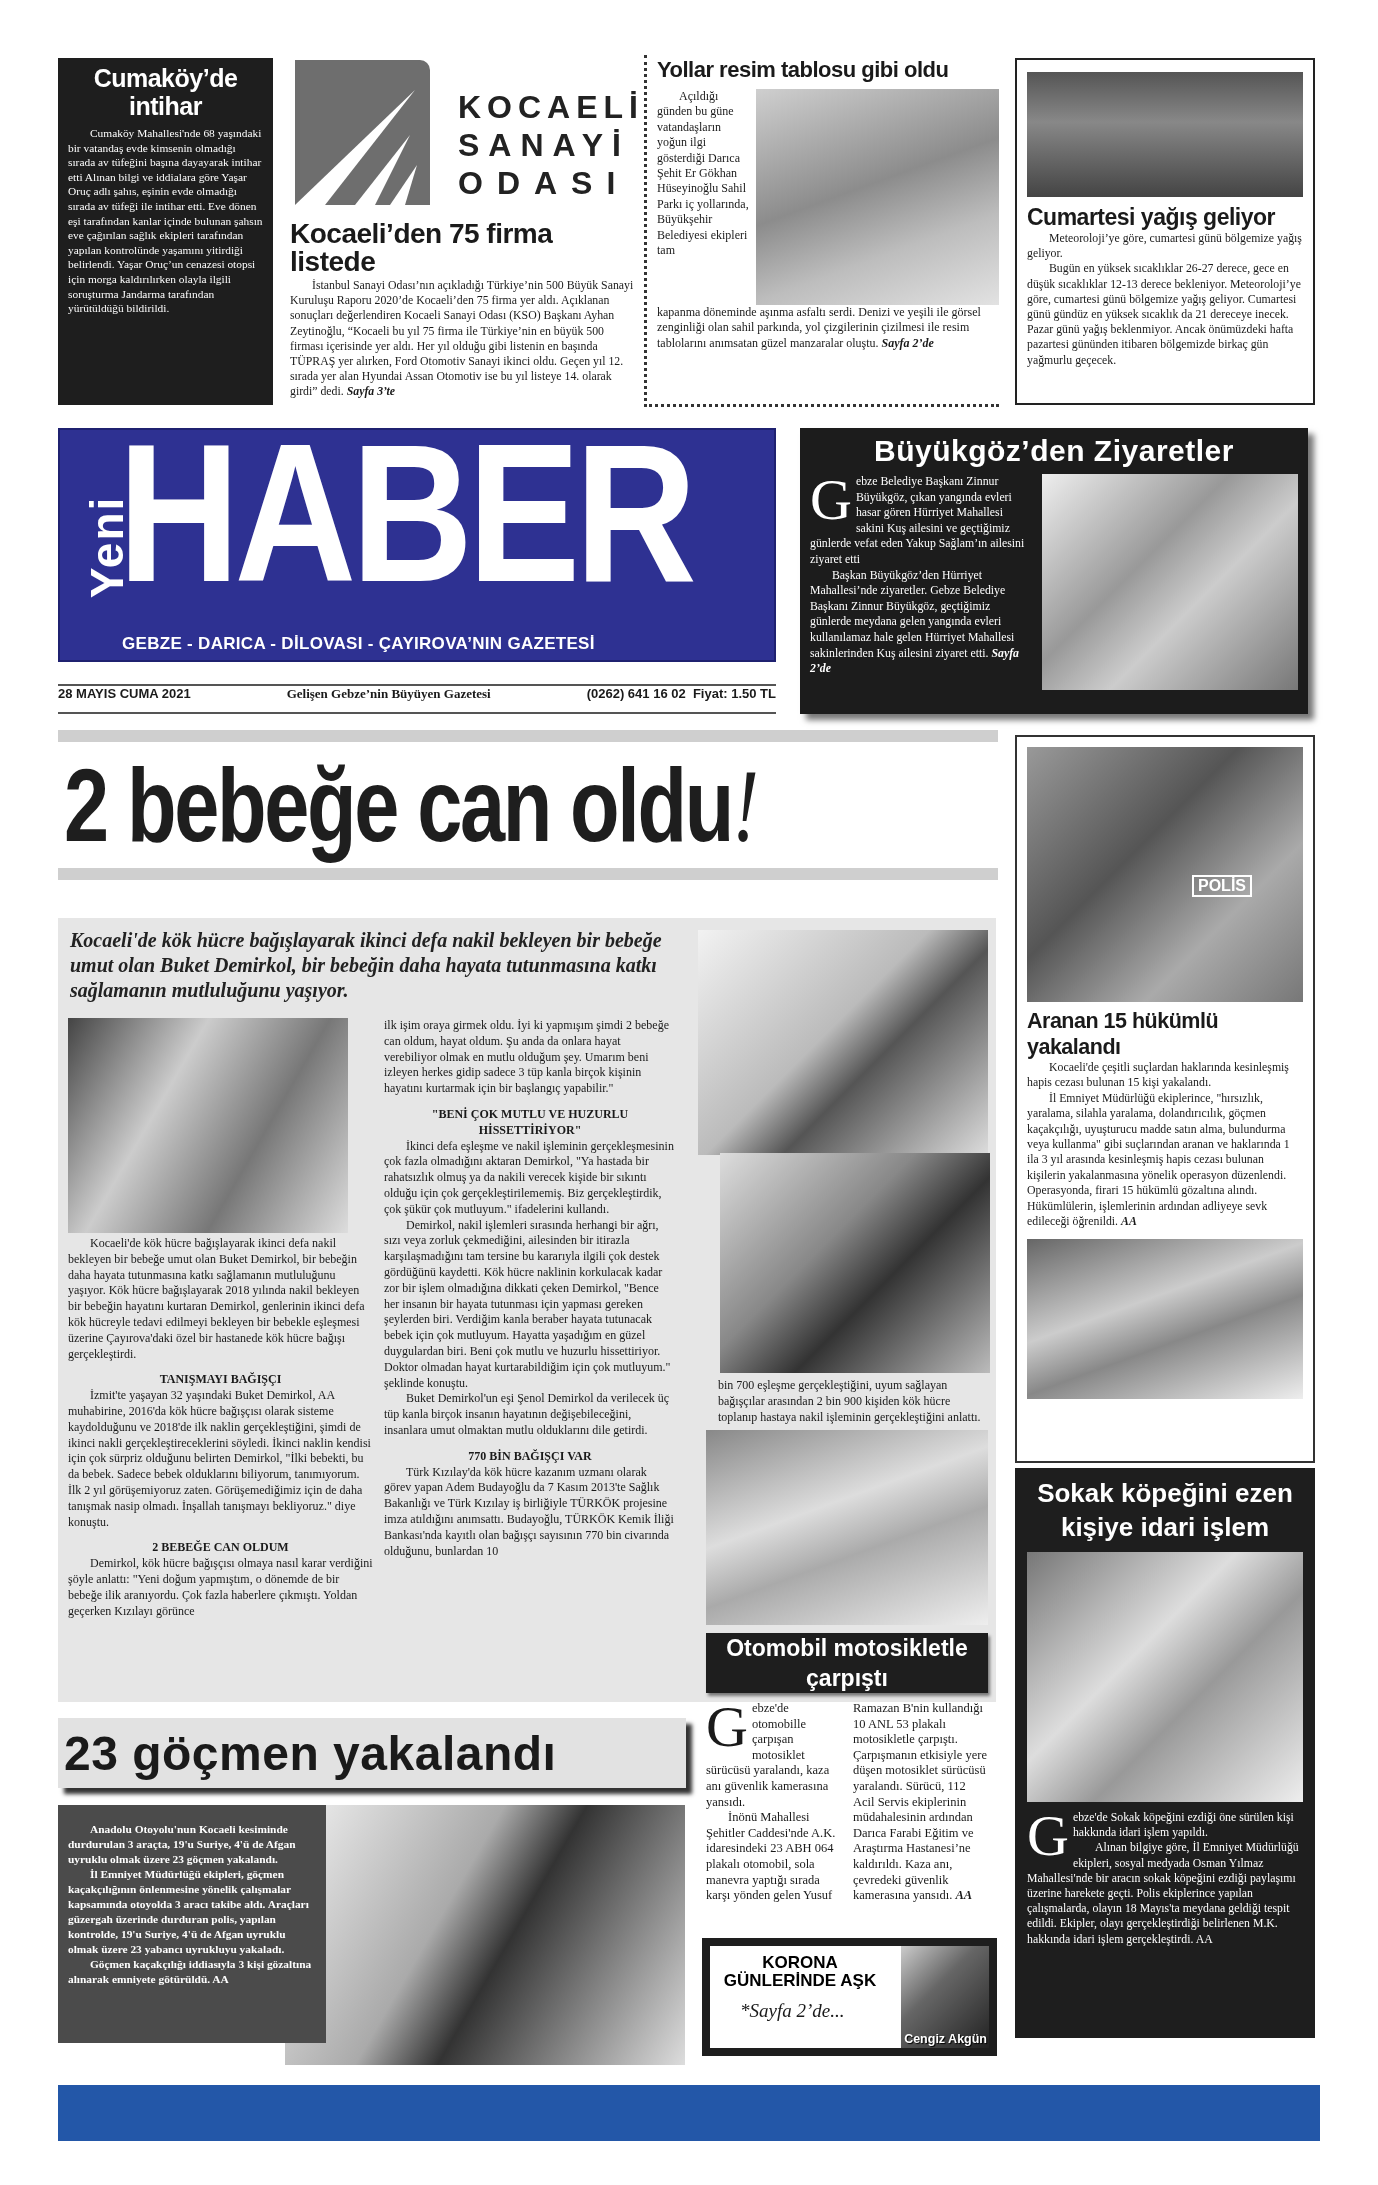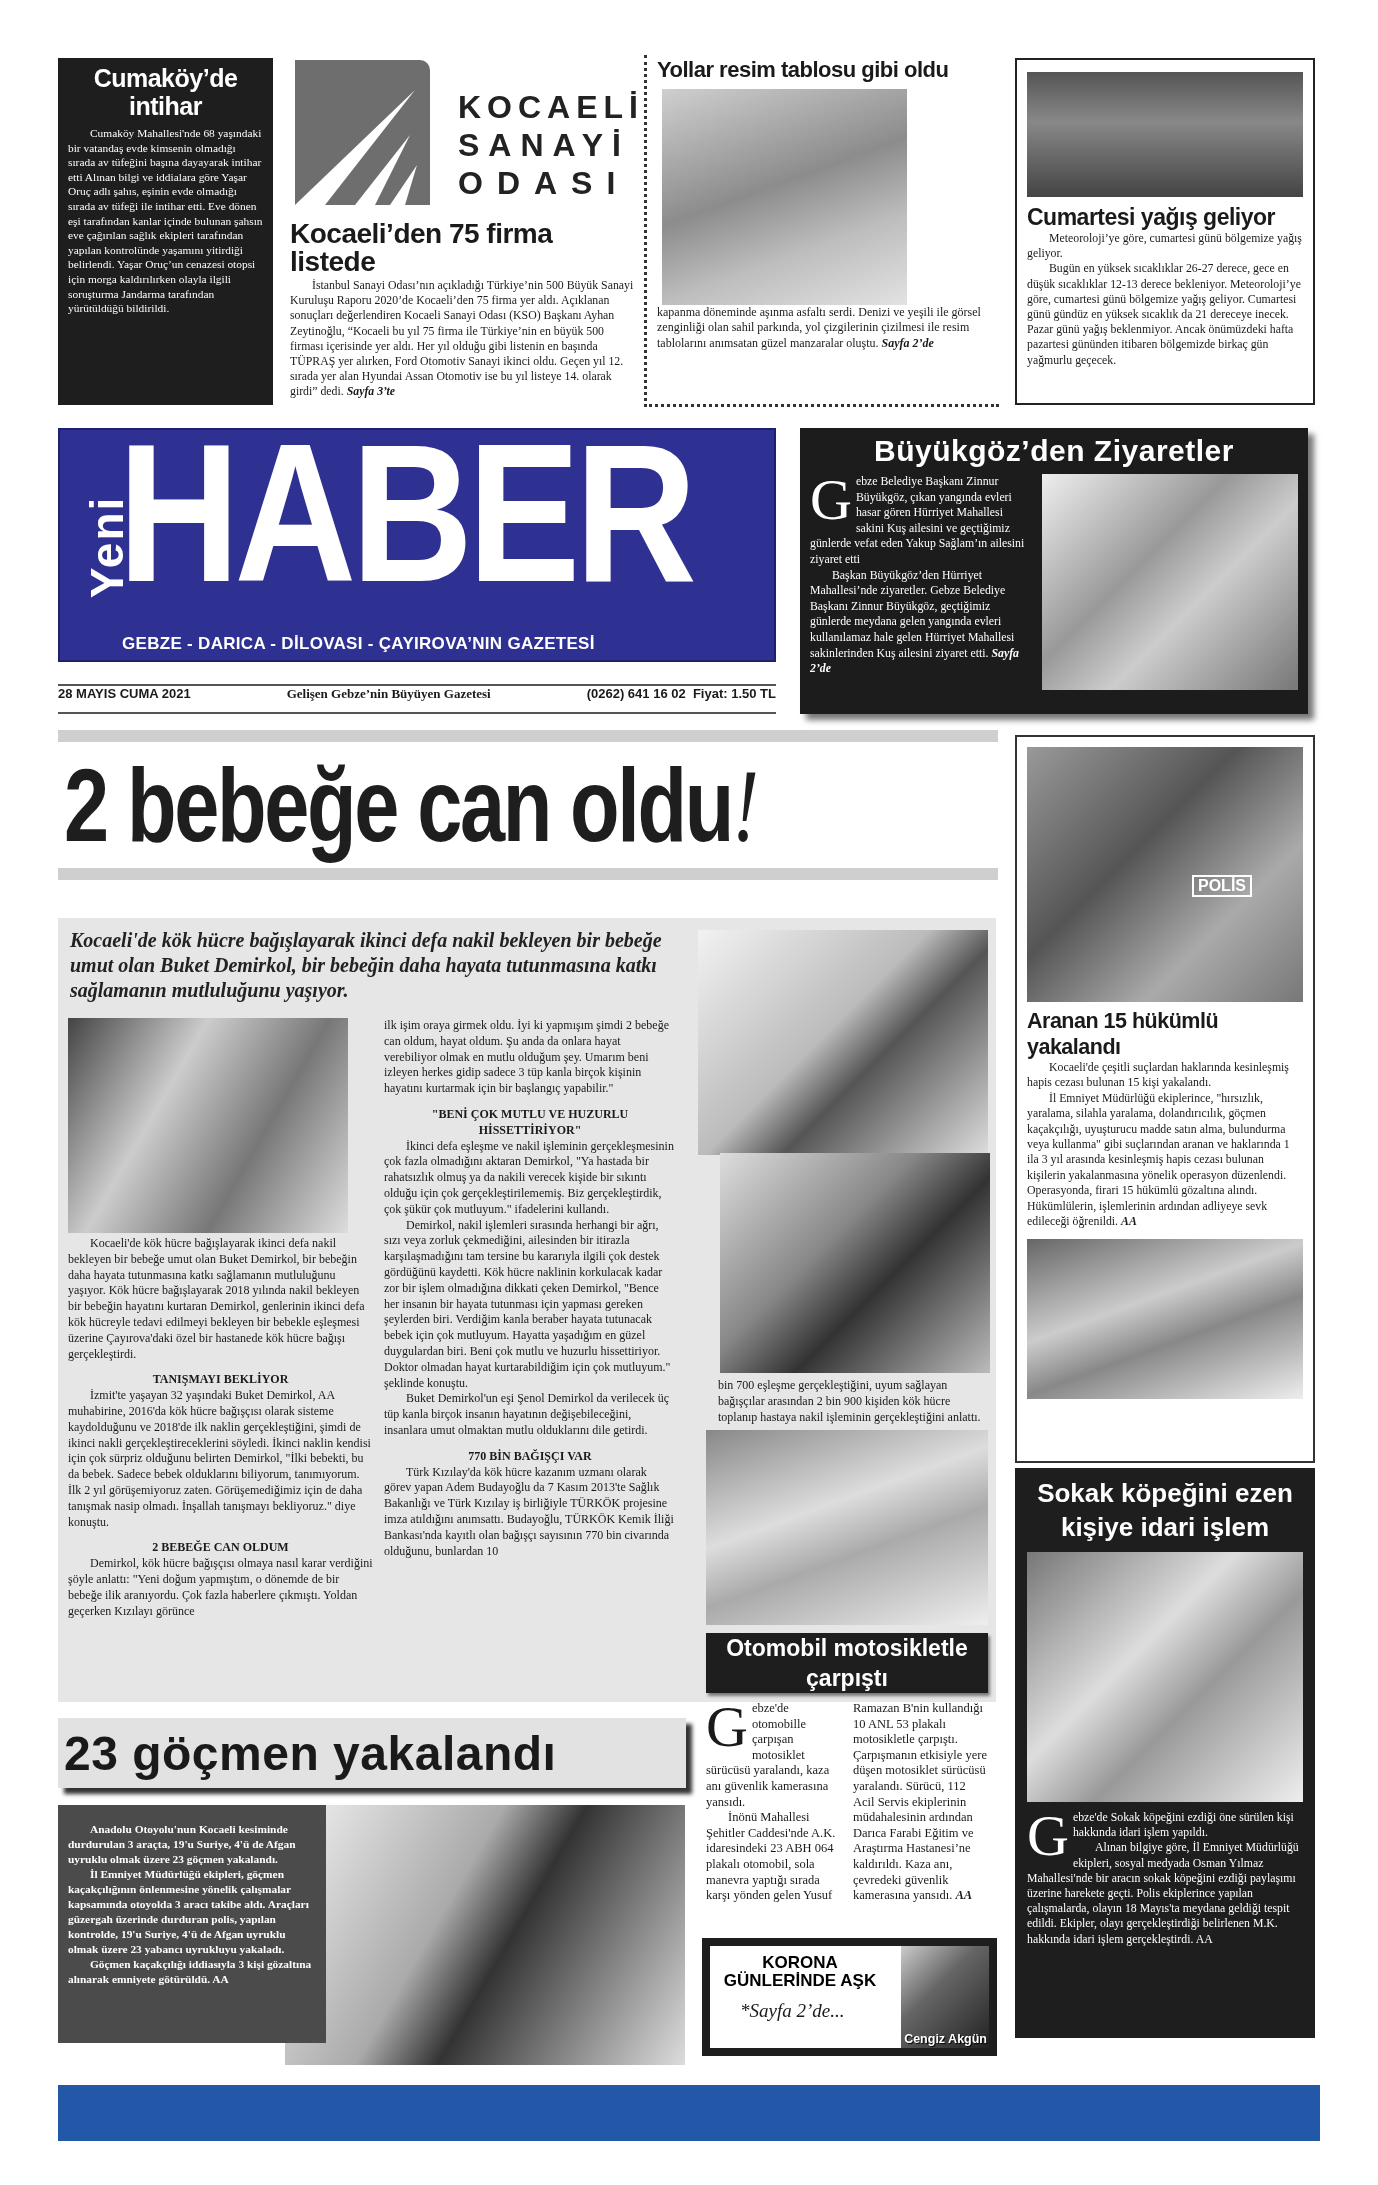--- a/index.html
+++ b/index.html
@@ -42,20 +42,23 @@
   </div>
   <h2 class="hl" style="font-size:28px;line-height:28px;margin-top:7px">Kocaeli’den 75 firma listede</h2>
   <div class="body-txt" style="margin-top:2px;font-size:11.8px;line-height:15.2px">
       <p><span>İstanbul Sanayi Odası’nın açıkladığı Türkiye’nin 500 Büyük Sanayi Kuruluşu Raporu 2020’de Kocaeli’den 75 firma yer aldı. Açıklanan sonuçları değerlendiren Kocaeli Sanayi Odası (KSO) Başkanı Ayhan Zeytinoğlu, “Kocaeli bu yıl 75 firma ile Türkiye’nin en büyük 500 firması içerisinde yer aldı. Her yıl olduğu gibi listenin en başında TÜPRAŞ yer alırken, Ford Otomotiv Sanayi ikinci oldu. Geçen yıl 12. sırada yer alan Hyundai Assan Otomotiv ise bu yıl listeye 14. olarak girdi” dedi.</span> <span class="sayfa">Sayfa 3’te</span></p>
     </div>
 </div>
 
 <div class="abs" style="left:644px;top:55px;width:355px;height:352px;border-left:3px dotted #333;border-bottom:3px dotted #333;padding:2px 0 6px 10px">
   <h2 class="hl" style="font-size:22px;line-height:26px">Yollar resim tablosu gibi oldu</h2>
   <div style="display:flex;margin-top:6px">
+    <div class="body-txt" style="width:95px;font-size:12px;line-height:15.4px">
+        <p>Açıldığı günden bu güne vatandaşların yoğun ilgi gösterdiği Darıca Şehit Er Gökhan Hüseyinoğlu Sahil Parkı iç yollarında, Büyükşehir Belediyesi ekipleri tam</p>
+      </div>
     <div class="photo" style="width:245px;height:216px;margin-left:5px;background:linear-gradient(160deg,#cfcfcf,#8c8c8c 45%,#bdbdbd 70%,#e2e2e2)"></div>
   </div>
   <div class="body-txt" style="font-size:12px;line-height:15.4px">
       <p style="text-indent:0"><span>kapanma döneminde aşınma asfaltı serdi. Denizi ve yeşili ile görsel zenginliği olan sahil parkında, yol çizgilerinin çizilmesi ile resim tablolarını anımsatan güzel manzaralar oluştu.</span> <span class="sayfa">Sayfa 2’de</span></p>
     </div>
 </div>
 
 <div class="abs" style="left:1015px;top:58px;width:300px;height:347px;border:2px solid #222;padding:12px 10px">
   <div class="photo" style="height:125px;background:linear-gradient(180deg,#555,#888 40%,#444)"></div>
   <h2 class="hl" style="font-size:23px;line-height:28px;margin-top:6px">Cumartesi yağış geliyor</h2>
@@ -91,21 +94,21 @@
   <h1 class="sans" style="font-weight:bold;font-size:104px;line-height:110px;letter-spacing:-3px;transform:scaleX(0.78);transform-origin:left;white-space:nowrap;color:#1e1e1e">
     <span>2 bebeğe can oldu</span><span style="font-style:italic;font-weight:normal;font-family:'Liberation Serif',serif">!</span>
   </h1>
 </div>
 
 <div class="abs" style="left:58px;top:918px;width:938px;height:784px;background:#e6e6e6">
   <p class="serif" style="position:absolute;left:12px;top:10px;width:620px;font-style:italic;font-weight:bold;font-size:20px;line-height:25px;color:#222">Kocaeli'de kök hücre bağışlayarak ikinci defa nakil bekleyen bir bebeğe umut olan Buket Demirkol, bir bebeğin daha hayata tutunmasına katkı sağlamanın mutluluğunu yaşıyor.</p>
   <div class="photo" style="position:absolute;left:10px;top:100px;width:280px;height:215px;background:linear-gradient(120deg,#444,#ccc 35%,#777 65%,#ddd)"></div>
   <div class="body-txt" style="position:absolute;left:10px;top:318px;width:305px;font-size:12px;line-height:15.8px">
     <p>Kocaeli'de kök hücre bağışlayarak ikinci defa nakil bekleyen bir bebeğe umut olan Buket Demirkol, bir bebeğin daha hayata tutunmasına katkı sağlamanın mutluluğunu yaşıyor. Kök hücre bağışlayarak 2018 yılında nakil bekleyen bir bebeğin hayatını kurtaran Demirkol, genlerinin ikinci defa kök hücreyle tedavi edilmeyi bekleyen bir bebekle eşleşmesi üzerine Çayırova'daki özel bir hastanede kök hücre bağışı gerçekleştirdi.</p>
-    <p class="sub">TANIŞMAYI BEKLİYOR</p>
+    <p class="sub">TANIŞMAYI BAĞIŞÇI</p>
     <p>İzmit'te yaşayan 32 yaşındaki Buket Demirkol, AA muhabirine, 2016'da kök hücre bağışçısı olarak sisteme kaydolduğunu ve 2018'de ilk naklin gerçekleştiğini, şimdi de ikinci nakli gerçekleştireceklerini söyledi. İkinci naklin kendisi için çok sürpriz olduğunu belirten Demirkol, "İlki bebekti, bu da bebek. Sadece bebek olduklarını biliyorum, tanımıyorum. İlk 2 yıl görüşemiyoruz zaten. Görüşemediğimiz için de daha tanışmak nasip olmadı. İnşallah tanışmayı bekliyoruz." diye konuştu.</p>
     <p class="sub">2 BEBEĞE CAN OLDUM</p>
     <p>Demirkol, kök hücre bağışçısı olmaya nasıl karar verdiğini şöyle anlattı: "Yeni doğum yapmıştım, o dönemde de bir bebeğe ilik aranıyordu. Çok fazla haberlere çıkmıştı. Yoldan geçerken Kızılayı görünce</p>
   </div>
   <div class="body-txt" style="position:absolute;left:326px;top:100px;width:292px;font-size:12px;line-height:15.8px">
     <p style="text-indent:0">ilk işim oraya girmek oldu. İyi ki yapmışım şimdi 2 bebeğe can oldum, hayat oldum. Şu anda da onlara hayat verebiliyor olmak en mutlu olduğum şey. Umarım beni izleyen herkes gidip sadece 3 tüp kanla birçok kişinin hayatını kurtarmak için bir başlangıç yapabilir."</p>
     <p class="sub">"BENİ ÇOK MUTLU VE HUZURLU HİSSETTİRİYOR"</p>
     <p>İkinci defa eşleşme ve nakil işleminin gerçekleşmesinin çok fazla olmadığını aktaran Demirkol, "Ya hastada bir rahatsızlık olmuş ya da nakili verecek kişide bir sıkıntı olduğu için çok gerçekleştirilememiş. Biz gerçekleştirdik, çok şükür çok mutluyum." ifadelerini kullandı.</p>
     <p>Demirkol, nakil işlemleri sırasında herhangi bir ağrı, sızı veya zorluk çekmediğini, ailesinden bir itirazla karşılaşmadığını tam tersine bu kararıyla ilgili çok destek gördüğünü kaydetti. Kök hücre naklinin korkulacak kadar zor bir işlem olmadığına dikkati çeken Demirkol, "Bence her insanın bir hayata tutunması için yapması gereken şeylerden biri. Verdiğim kanla beraber hayata tutunacak bebek için çok mutluyum. Hayatta yaşadığım en güzel duygulardan biri. Beni çok mutlu ve huzurlu hissettiriyor. Doktor olmadan hayat kurtarabildiğim için çok mutluyum." şeklinde konuştu.</p>
     <p>Buket Demirkol'un eşi Şenol Demirkol da verilecek üç tüp kanla birçok insanın hayatının değişebileceğini, insanlara umut olmaktan mutlu olduklarını dile getirdi.</p>

